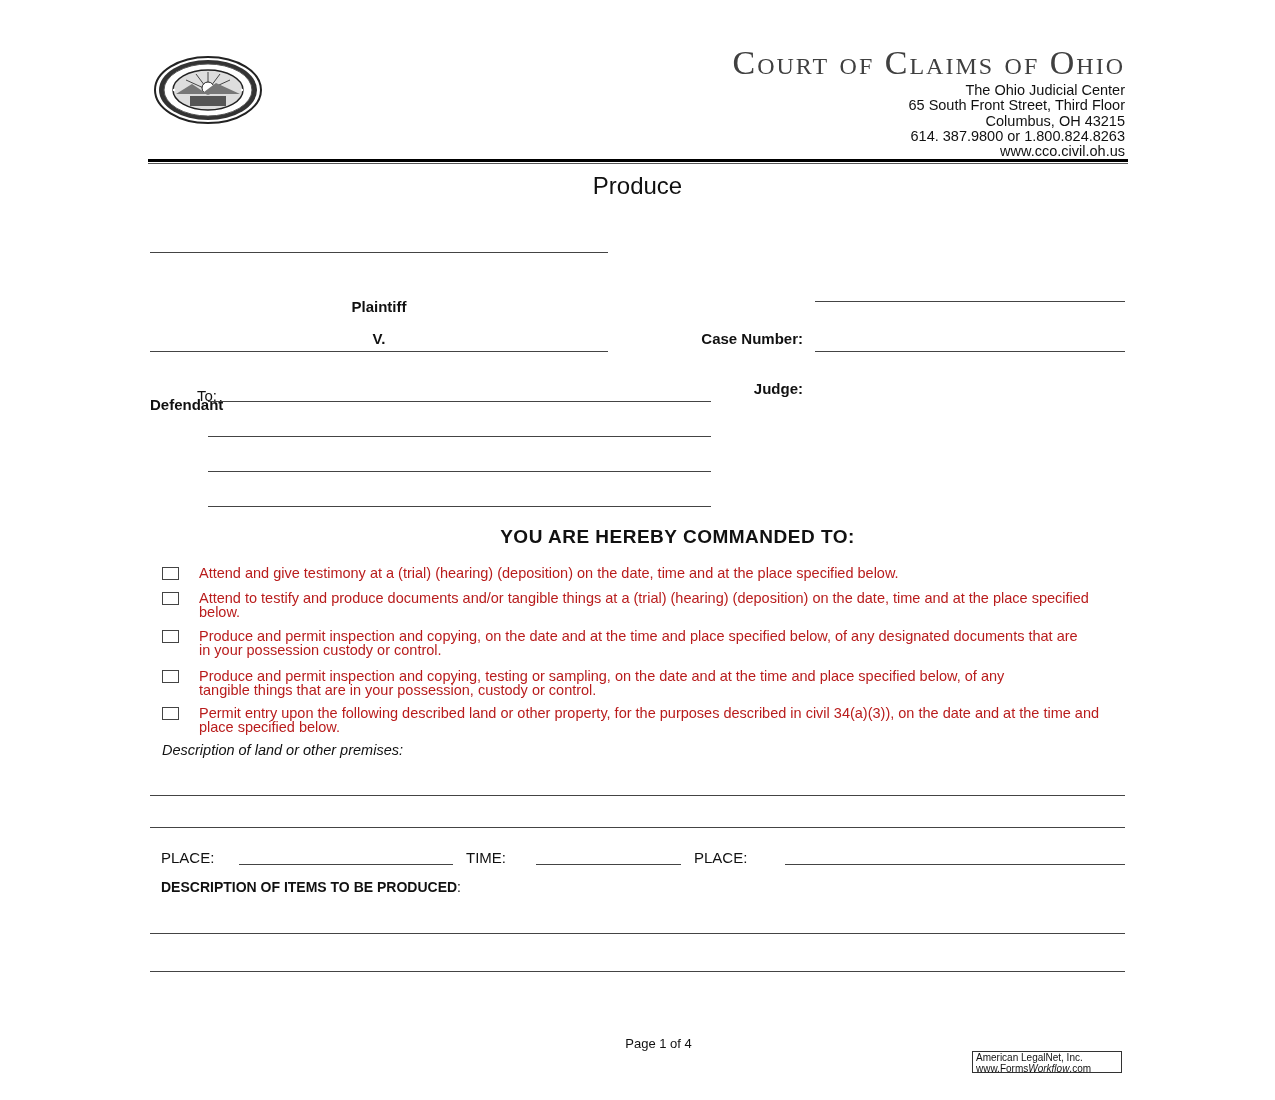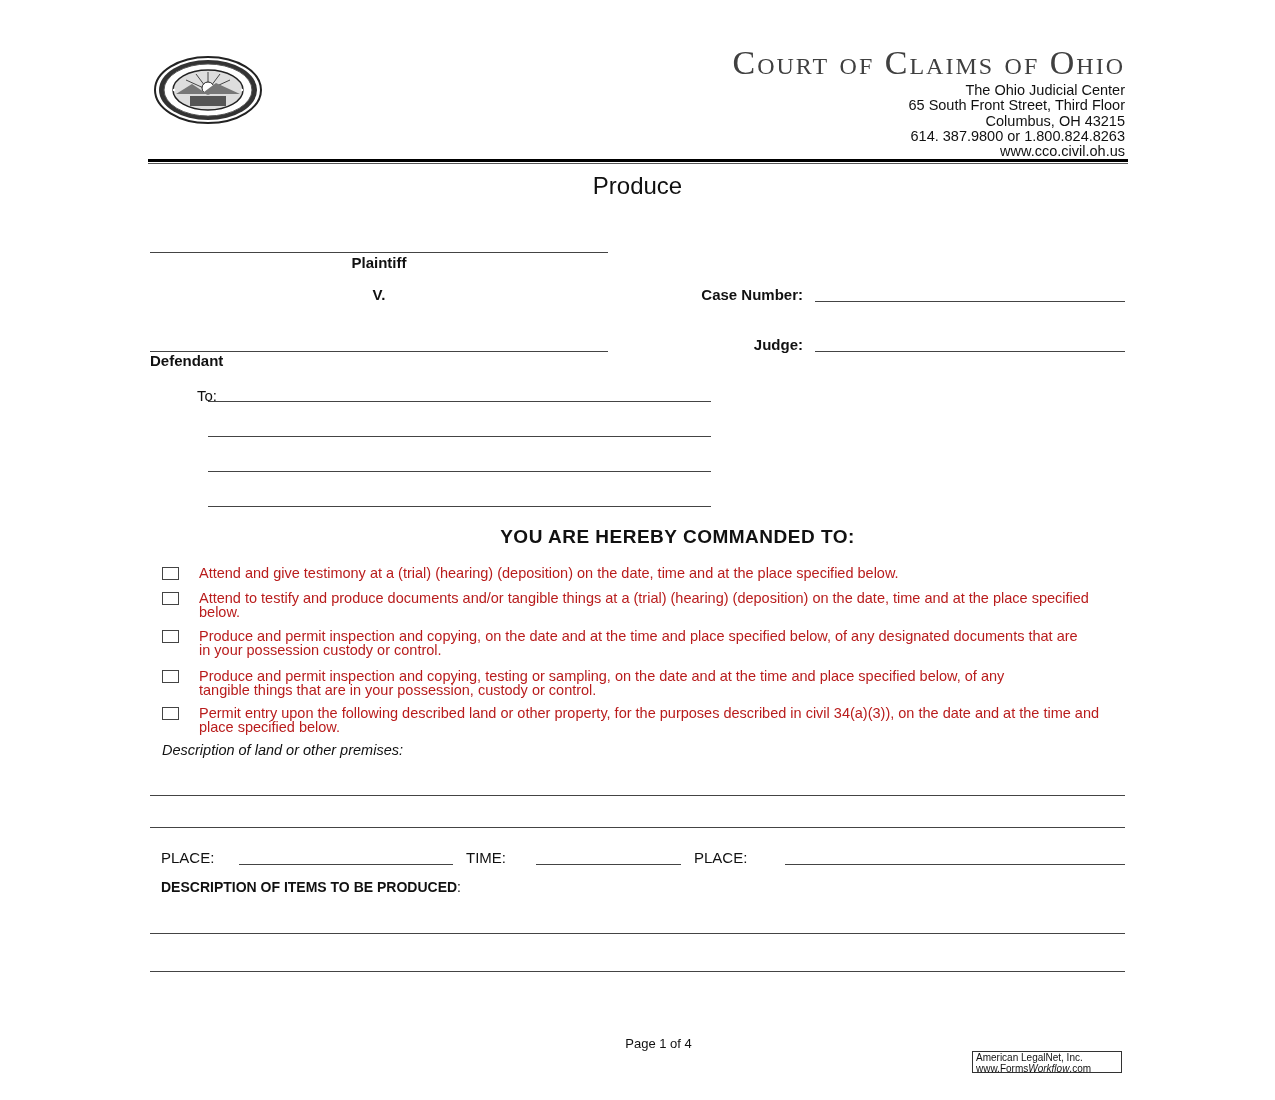--- a/index.html
+++ b/index.html
@@ -5,21 +5,21 @@
   html, body { margin:0; padding:0; background:#ffffff; }
   body { width:1275px; height:1100px; position:relative; overflow:hidden; font-family:"Liberation Sans", sans-serif; color:#111; }
   .abs { position:absolute; }
   .seal { left:154px; top:56px; width:108px; height:68px; }
   .court-title { left:420px; top:44px; width:705px; text-align:right; font-family:"Liberation Serif", serif; font-size:34px; letter-spacing:2px; font-variant:small-caps; color:#404040; white-space:nowrap; }
   .addr { left:700px; width:425px; text-align:right; font-size:14.5px; line-height:15.5px; color:#111; }
   .rule-thick { left:148px; top:159px; width:980px; height:3px; background:#000; }
   .rule-thin { left:148px; top:163px; width:980px; height:1px; background:#555; }
   .doc-title { left:0; width:1275px; top:172px; text-align:center; font-size:24px; color:#111; }
   .line { height:0; border-top:1.5px solid #444; }
-  .lbl-b { font-weight:bold; font-size:15px; }
+  .lbl-b { font-weight:bold; font-size:15px;margin-top:44px; }
   .lbl { font-size:15px; }
   .cmd { left:0; width:1275px; top:526px; text-align:center; font-size:19px; font-weight:bold; letter-spacing:0.5px;padding-left:40px; }
   .cb { width:15px; height:11px; border:1px solid #444; background:#fff; }
   .opt { left:199px; width:930px; font-size:14.5px; line-height:14px; color:#b91c1c; }
   .italic { font-style:italic; }
   .page-num { left:0; width:1275px; top:1036px; text-align:center; font-size:13px;padding-left:21px; }
   .badge { left:972px; top:1051px; width:150px; height:22px; border:1px solid #333; font-size:10px; line-height:10.5px; padding:1px 3px; box-sizing:border-box; }
 </style>
 </head>
 <body>

